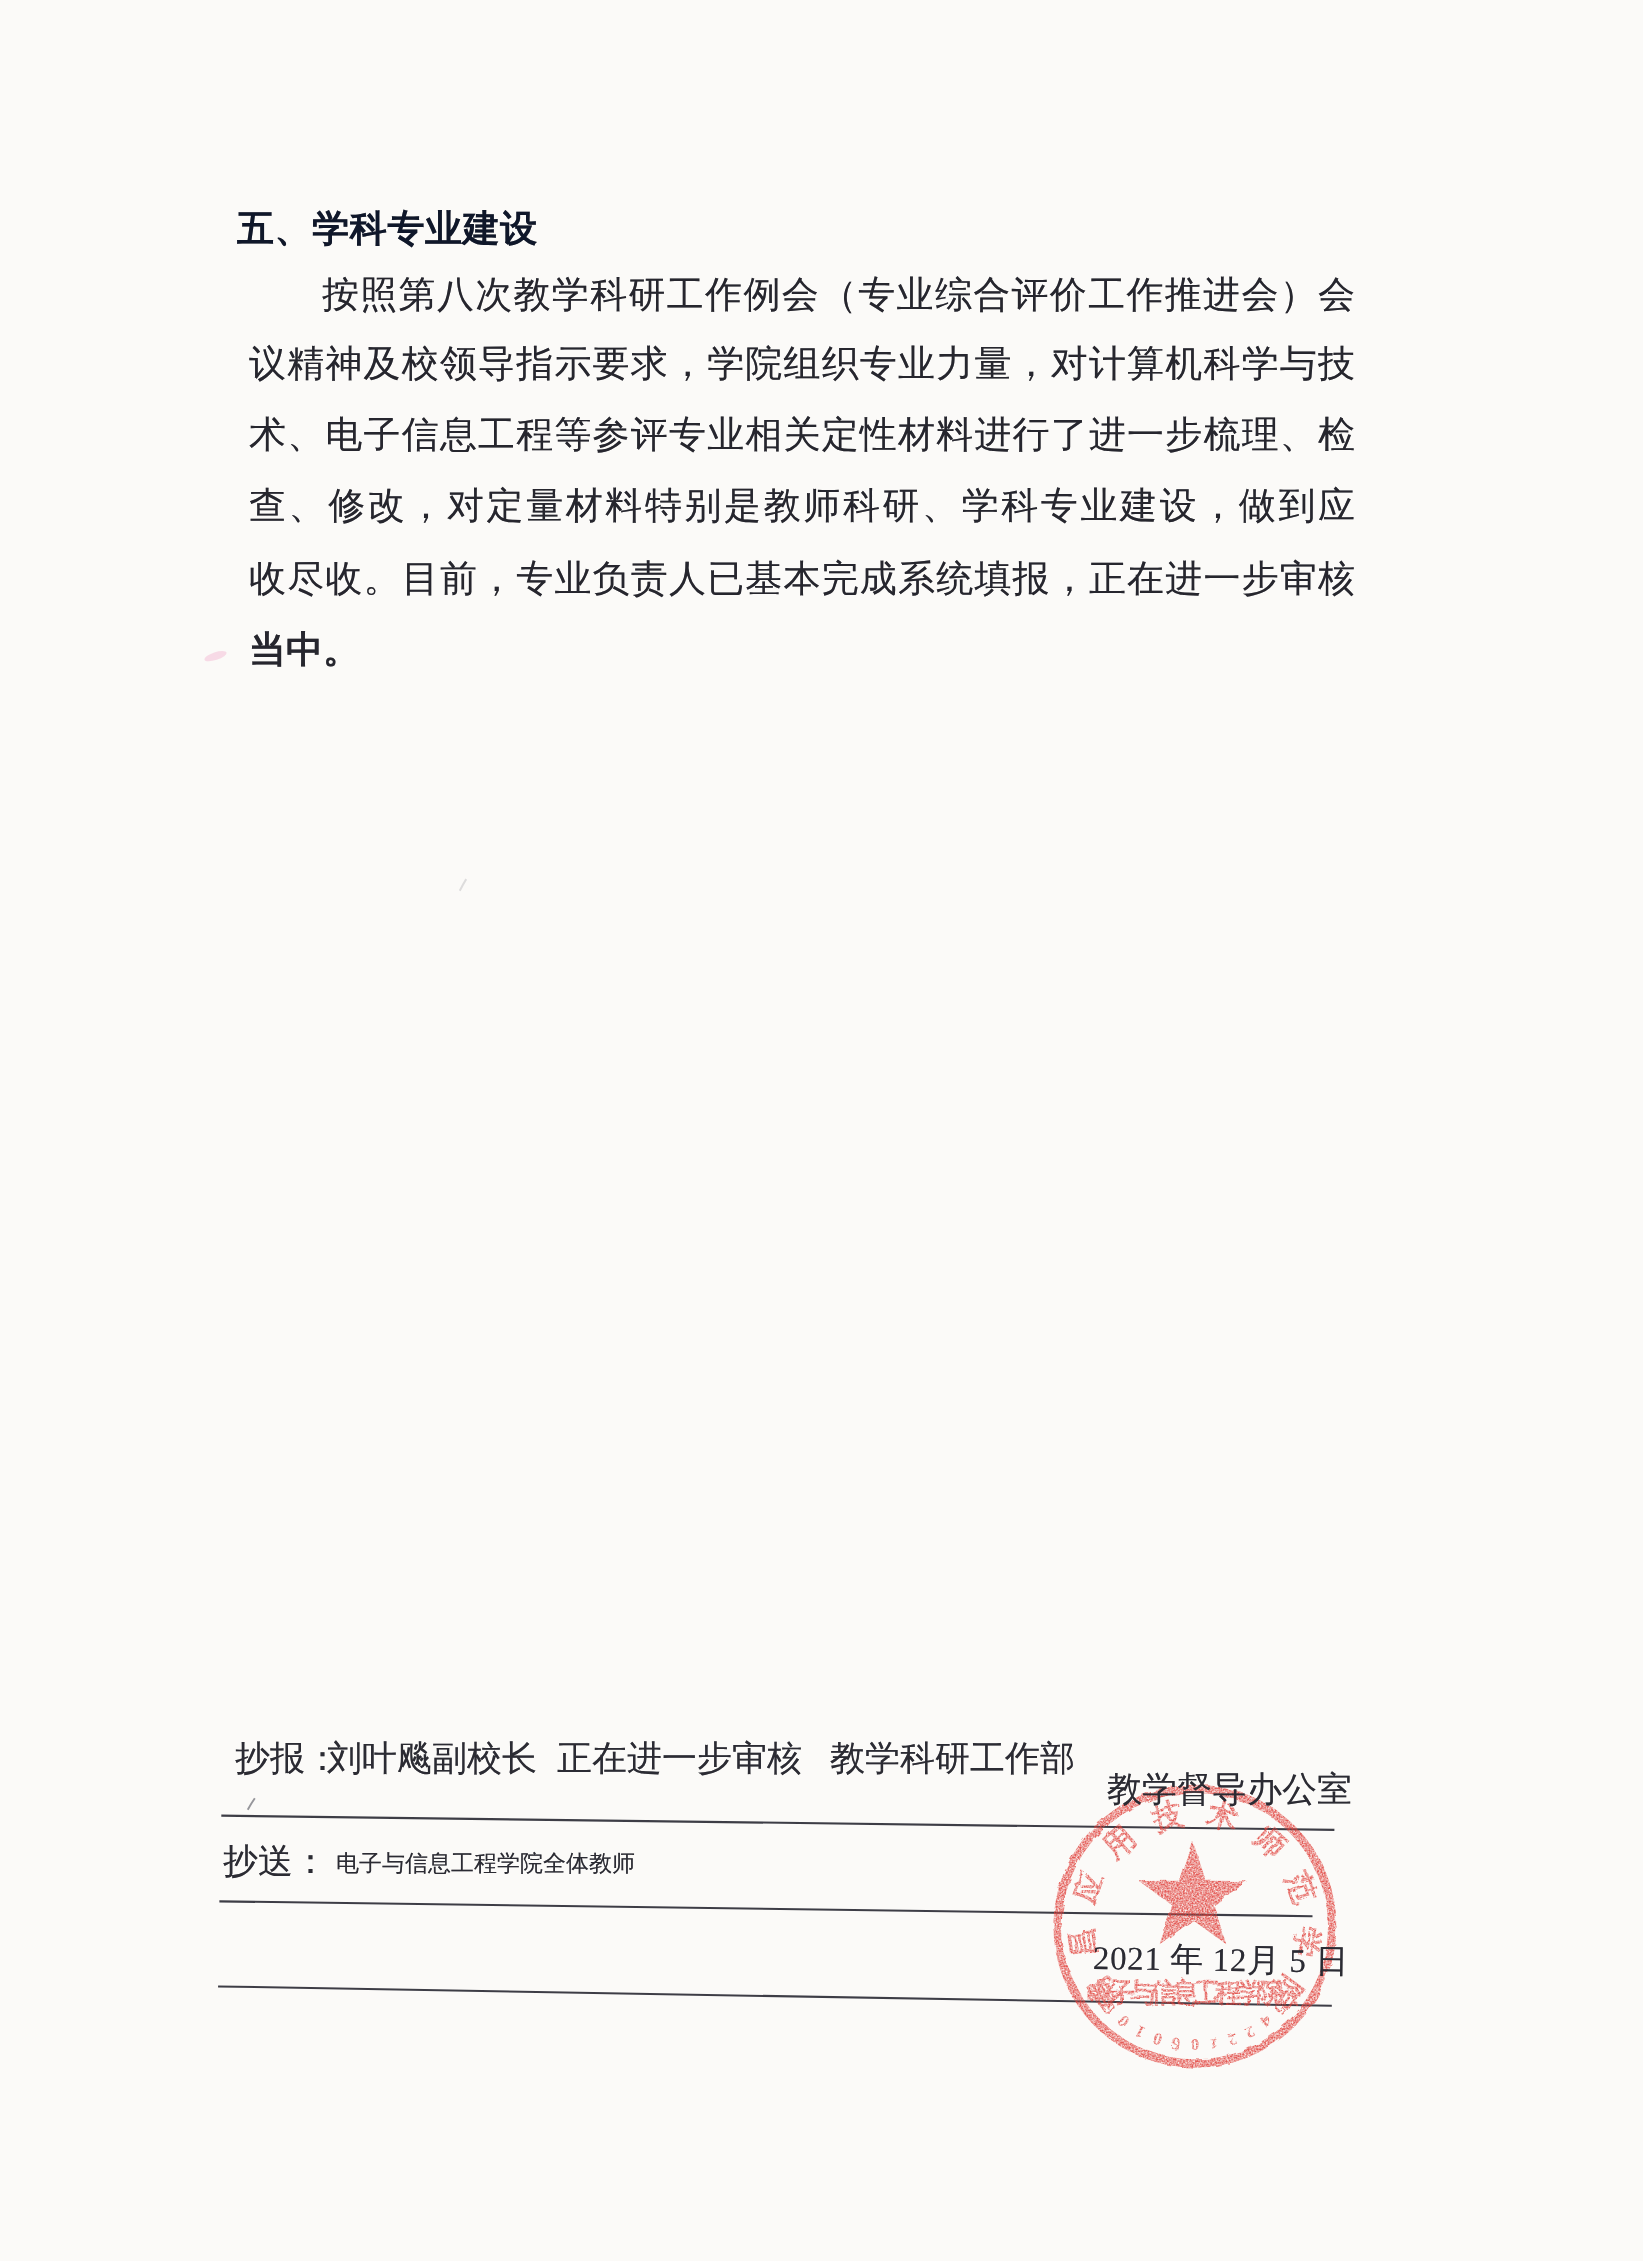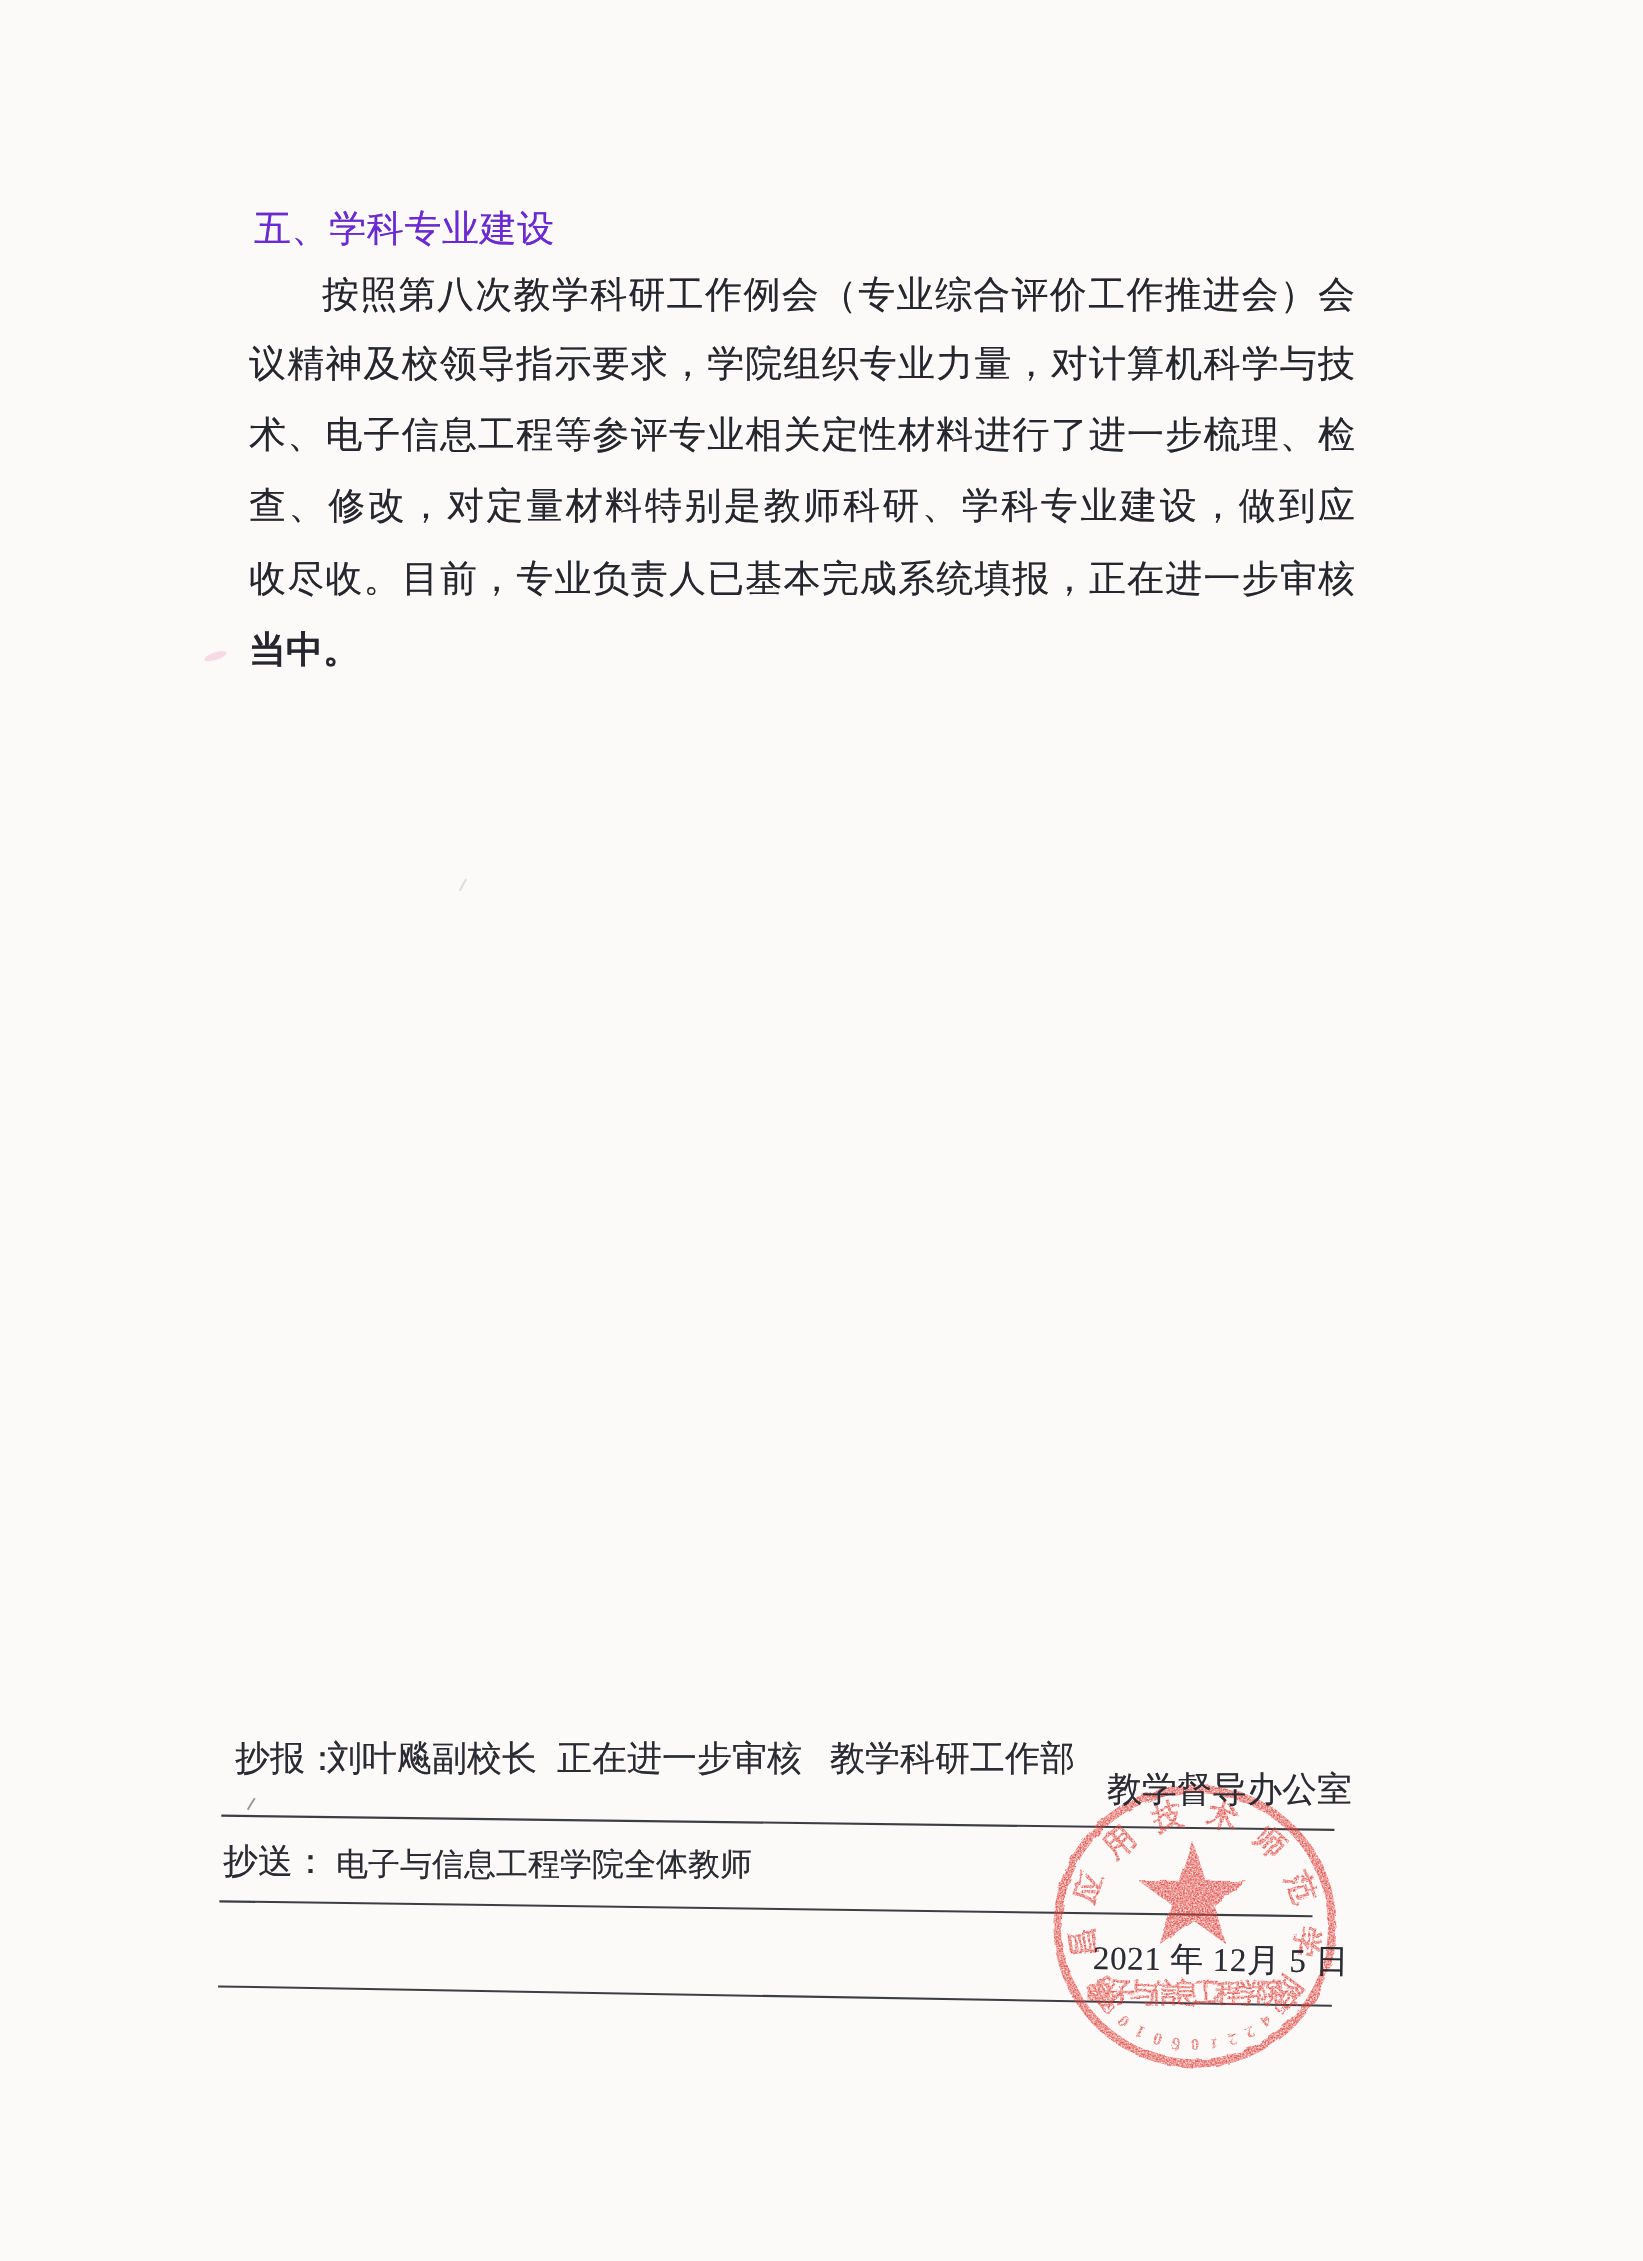--- a/index.html
+++ b/index.html
@@ -4,36 +4,36 @@
 <title>Scanned Document</title>
 <style>
   html,body { margin:0; padding:0; background:#e8e8e8; }
   .page {
     position:relative; width:1644px; height:2261px; background:#fbfaf8;
     font-family:"Liberation Serif","DejaVu Serif",serif; color:#2b2b33;
     overflow:hidden;
   }
   .abs { position:absolute; }
   .heading {
-    left:254px; top:208px; font-family:"Liberation Sans","DejaVu Sans",sans-serif;
-    font-weight:400; font-size:37px; line-height:41px; color:#6d28d9;
+    left:237px; top:208px; font-family:"Liberation Sans","DejaVu Sans",sans-serif;
+    font-weight:700; font-size:37px; line-height:41px; color:#0f172a;
     letter-spacing:0.6px; text-shadow:0 0 0.6px rgba(20,20,28,.55);
   }
   .bodyline {
     left:249px; width:1106px; height:40px; font-size:37px; line-height:40px;
     color:#26262e; text-align:justify; text-align-last:justify; white-space:nowrap;
     text-shadow:0 0 0.6px rgba(38,38,46,.5); box-sizing:border-box;
   }
   .bodyline.indent { padding-left:73px; }
   .bodyline.last { text-align-last:left;font-weight:bold; }
   .ftext {
     font-size:35px; line-height:40px; color:#2b2b33; white-space:nowrap;
     text-shadow:0 0 0.6px rgba(38,38,46,.5);
   }
-  .cs-item { font-size:32px; }
+  .cs-item { font-size:23px; }
   .dateline {
     left:1093px; top:1939px; font-size:33px; line-height:39px; color:#2b2b33;
     letter-spacing:0.6px; white-space:nowrap; transform:rotate(0.8deg);
     transform-origin:left center; z-index:5; text-shadow:0 0 0.6px rgba(38,38,46,.5);
   }
   .rules-svg { left:0; top:0; z-index:1; }
   .seal-svg { left:1046px; top:1774px; z-index:3; }
   .toplayer { z-index:5; }
   .seal-txt { font-family:"Liberation Serif","DejaVu Serif",serif; font-weight:700; }
   .arc { font-size:47px; text-anchor:middle; dominant-baseline:central; }

